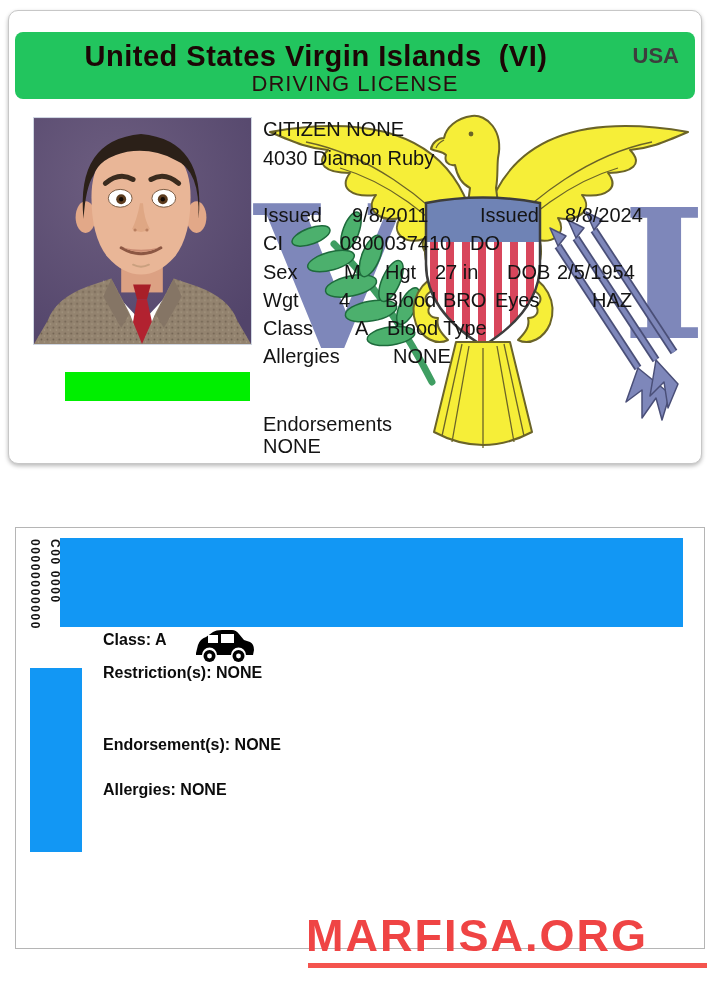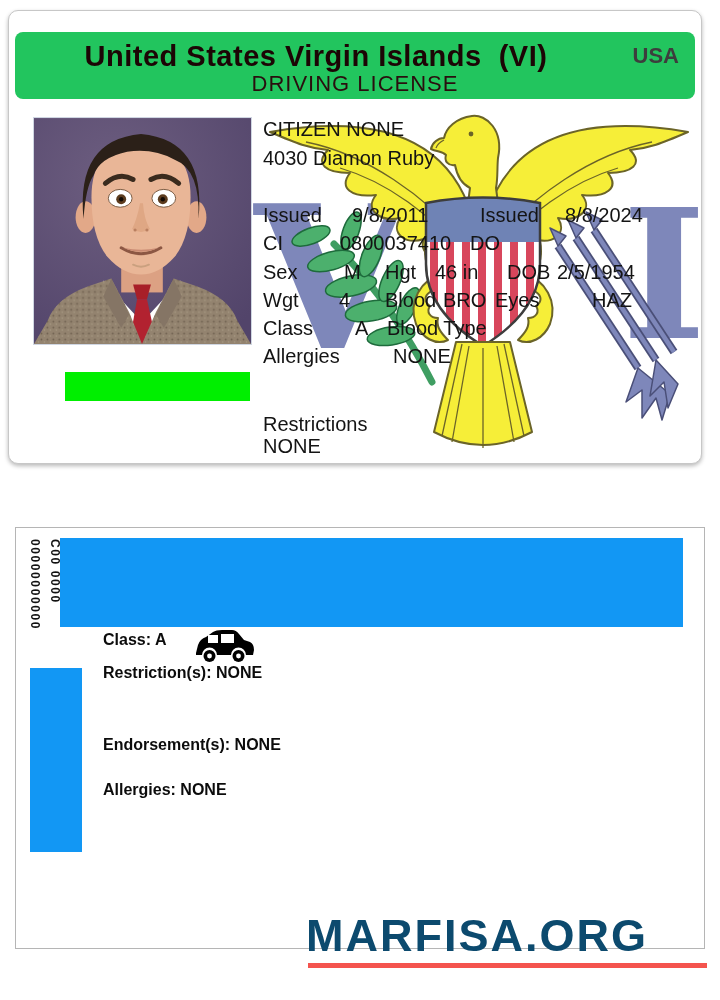--- a/index.html
+++ b/index.html
@@ -61,21 +61,21 @@
     position:absolute;font-size:16px;font-weight:bold;color:#0c0c0c;white-space:nowrap;z-index:3;
   }
   .car-icon{position:absolute;left:192px;top:626px;width:64px;height:40px;z-index:3;}
   .vbar{
     position:absolute;left:30px;top:668px;width:52px;height:184px;
     background:#1297f4;z-index:2;
   }
   
   .logo{
     position:absolute;left:306px;top:910px;font-size:45px;font-weight:600;
-    color:#0c4a6e;letter-spacing:2px;white-space:nowrap;z-index:5;
+    color:#ef4444;letter-spacing:2px;white-space:nowrap;z-index:5;
   }
   .logo-underline{
     position:absolute;left:308px;top:963px;width:399px;height:5px;
     background:#f4544e;z-index:5;
   }
 </style>
 </head>
 <body>
 
 <div class="front-card">
@@ -230,40 +230,40 @@
   <span class="fb" style="left:471px;top:192px">Issued</span>
   <span class="ft" style="left:556px;top:192px">8/8/2024</span>
 
   <span class="fb" style="left:254px;top:220px">CI</span>
   <span class="ft" style="left:331px;top:220px">0800037410</span>
   <span class="fb" style="left:461px;top:220px">DO</span>
 
   <span class="fb" style="left:254px;top:249px">Sex</span>
   <span class="ft" style="left:335px;top:249px">M</span>
   <span class="fb" style="left:376px;top:249px">Hgt</span>
-  <span class="ft" style="left:426px;top:249px">46 in</span>
+  <span class="ft" style="left:426px;top:249px">27 in</span>
   <span class="fb" style="left:498px;top:249px">DOB</span>
   <span class="ft" style="left:548px;top:249px">2/5/1954</span>
 
   <span class="fb" style="left:254px;top:277px">Wgt</span>
   <span class="ft" style="left:330px;top:277px">4</span>
   <span class="fb" style="left:376px;top:277px">Blood</span>
   <span class="ft" style="left:434px;top:277px">BRO</span>
   <span class="fb" style="left:486px;top:277px">Eyes</span>
   <span class="ft" style="left:583px;top:277px">HAZ</span>
 
   <span class="fb" style="left:254px;top:305px">Class</span>
   <span class="ft" style="left:346px;top:305px">A</span>
   <span class="fb" style="left:378px;top:305px">Blood Type</span>
 
   <span class="fb" style="left:254px;top:333px">Allergies</span>
   <span class="ft" style="left:384px;top:333px">NONE</span>
 
 
-  <span class="fb" style="left:254px;top:401px">Restrictions</span>
+  <span class="fb" style="left:254px;top:401px">Endorsements</span>
   <span class="ft" style="left:254px;top:423px">NONE</span>
 </div>
 
 <div class="back-card"></div>
 
 <div class="blue-bar"></div>
 <span class="serial serial1">00000000000</span>
 <span class="serial serial2">C00 0000</span>
 
 <span class="bk" style="left:103px;top:631px">Class: A</span>

